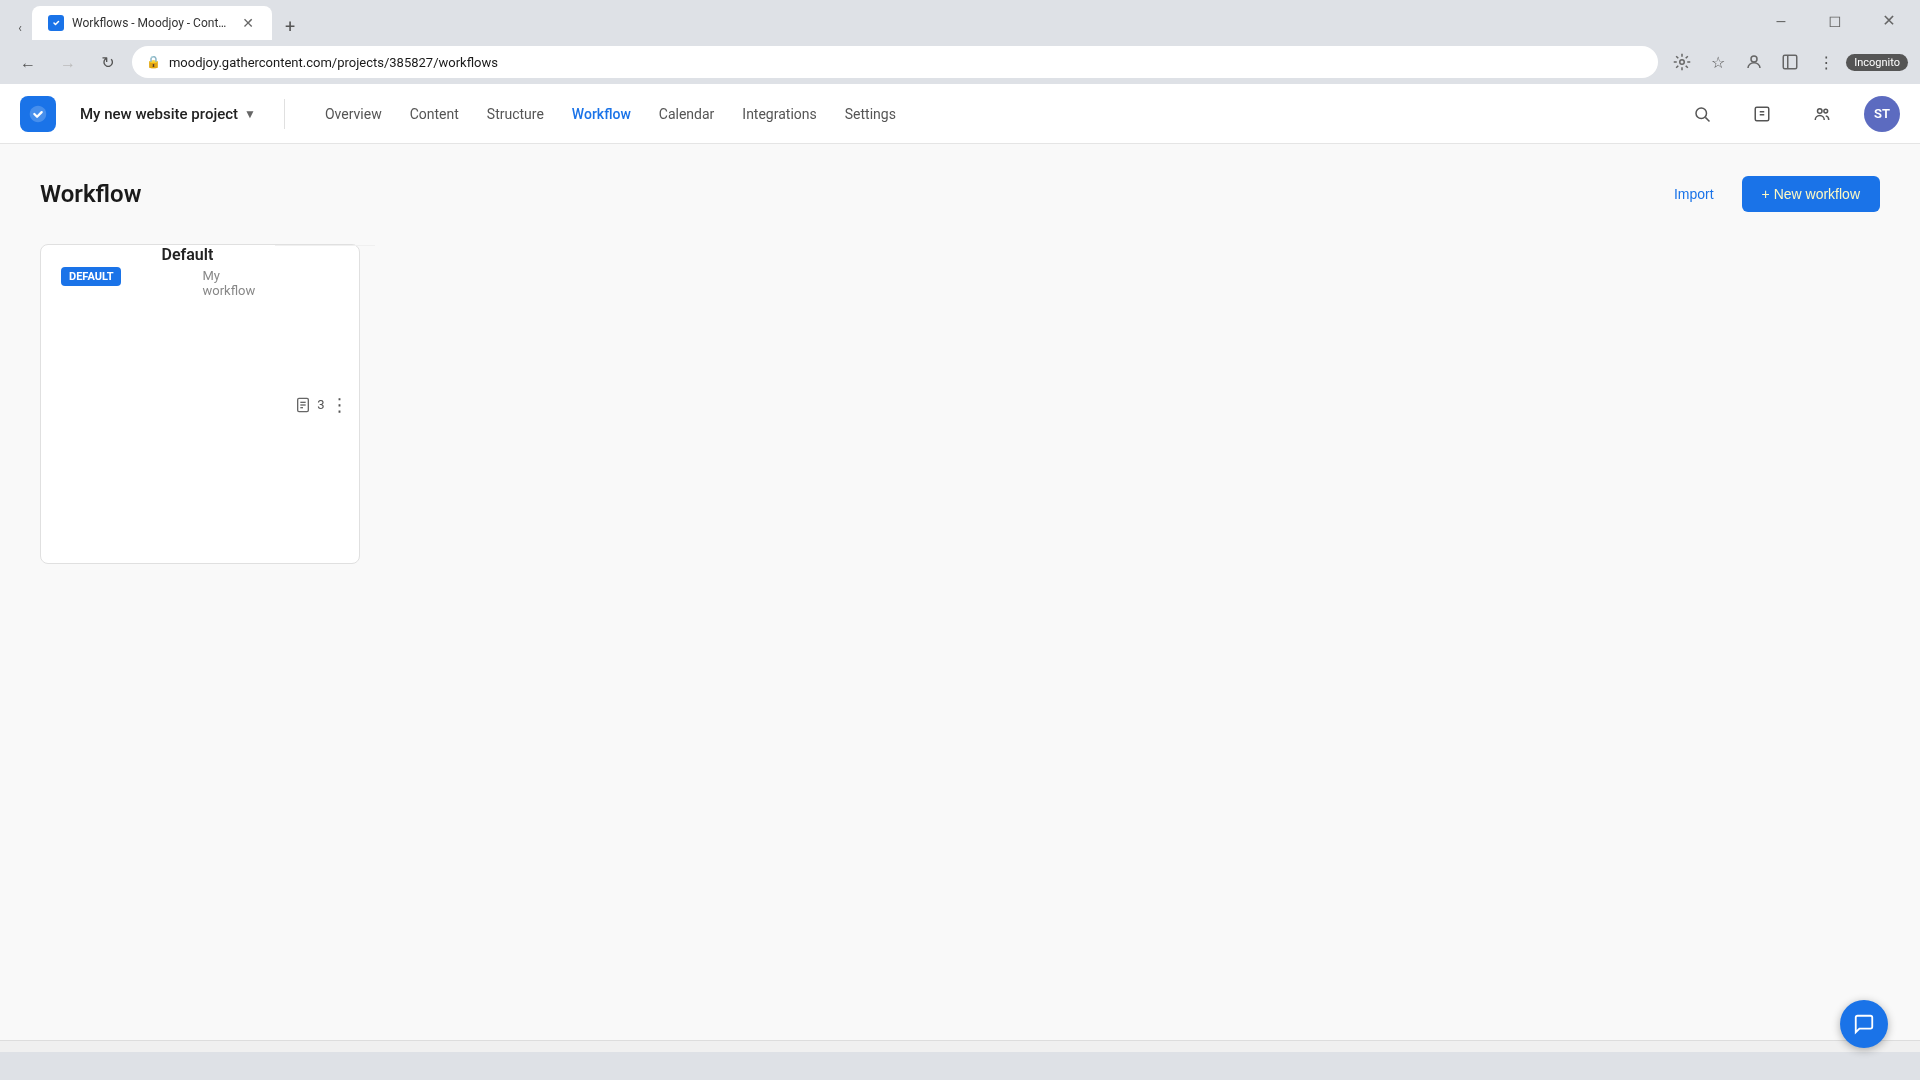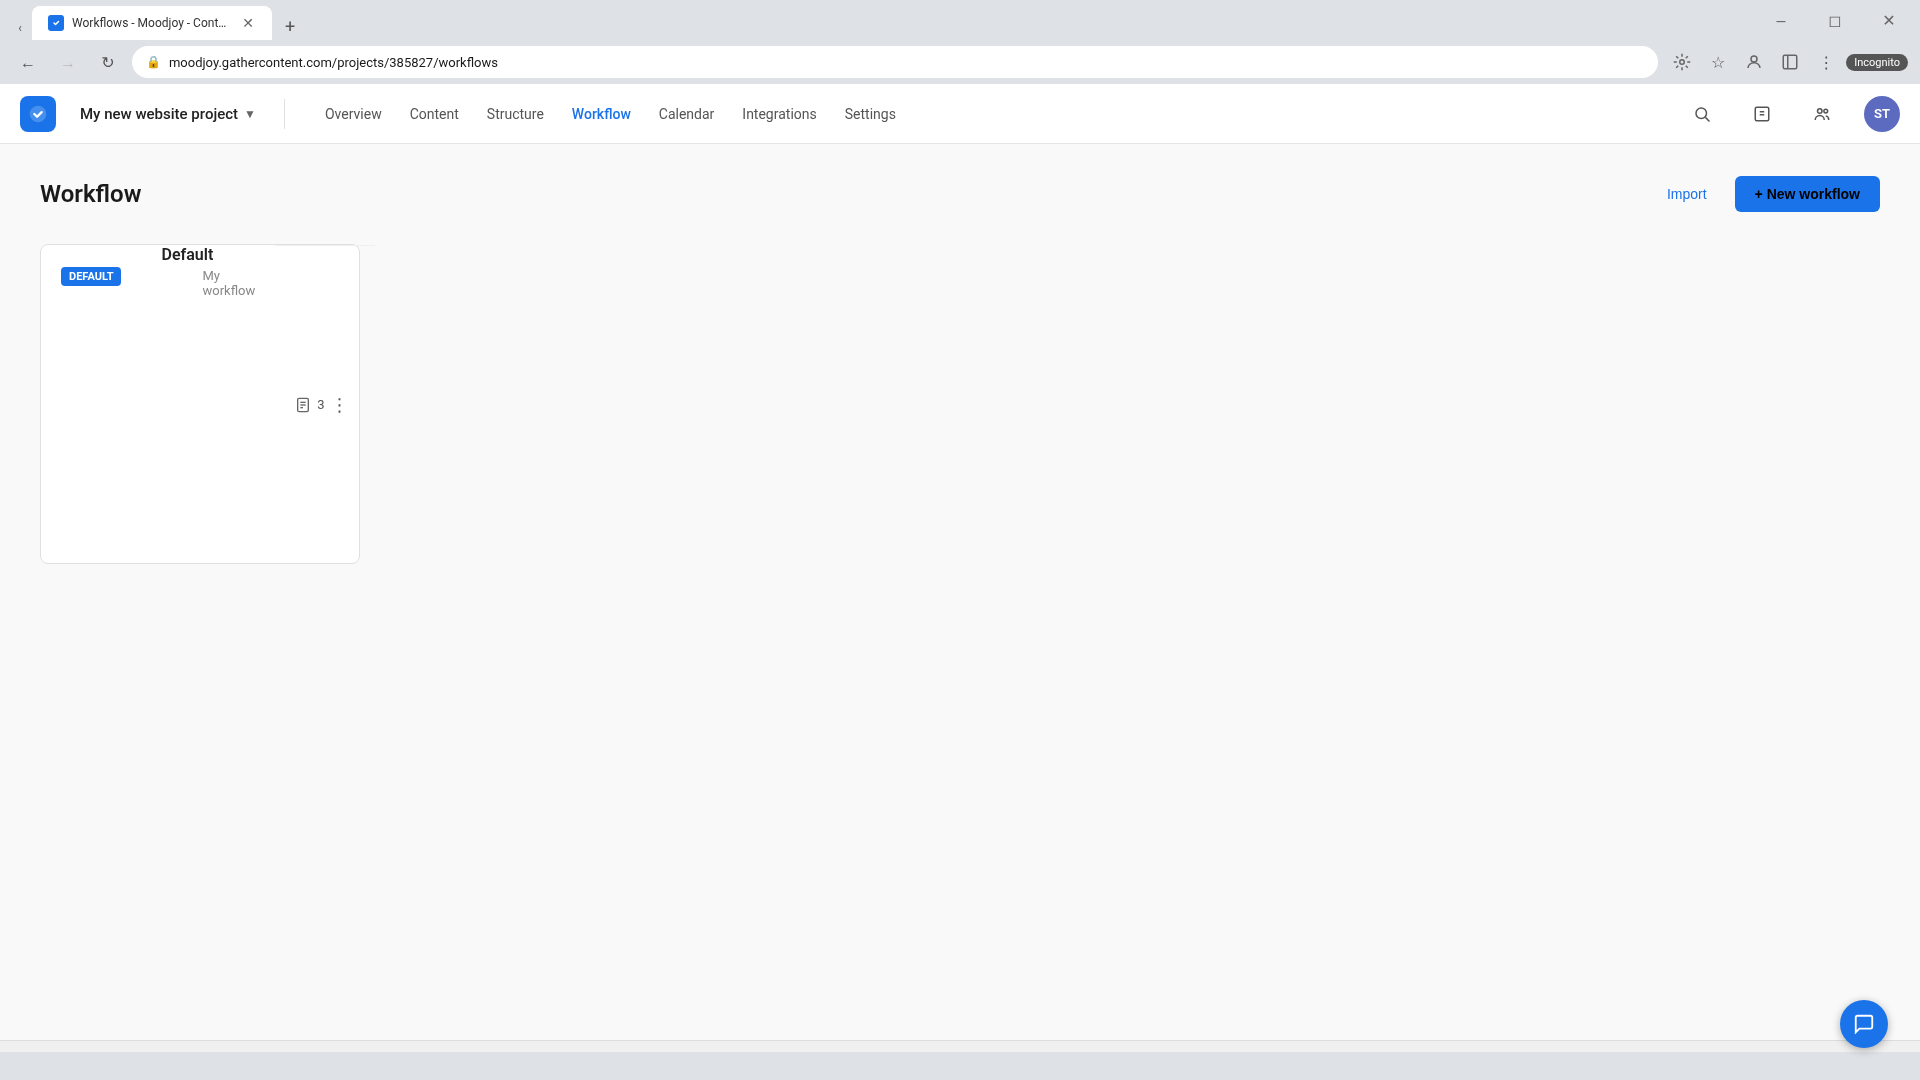--- a/index.html
+++ b/index.html
@@ -195,26 +195,26 @@
       background: transparent;
       border: none;
       color: #1a73e8;
       font-size: 14px;
       cursor: pointer;
       padding: 8px 16px;
       border-radius: 6px;
     }
     .btn-new-workflow {
       background: #1a73e8;
-      color: #000000;
+      color: #fef9c3;
       border: none;
       border-radius: 6px;
       padding: 10px 20px;
       font-size: 14px;
-      font-weight: 700;
+      font-weight: 400;
       cursor: pointer;
       display: flex; align-items: center; gap: 6px;
     }
 
     
     .workflows-grid {
       display: flex;
       gap: 24px;
       flex-wrap: wrap;
       align-items: flex-start;

